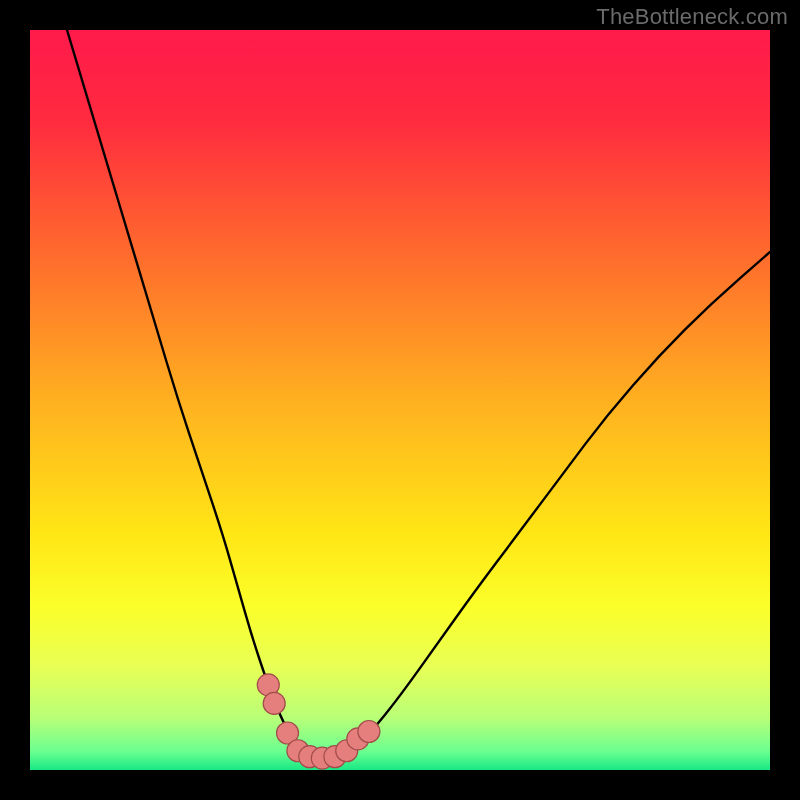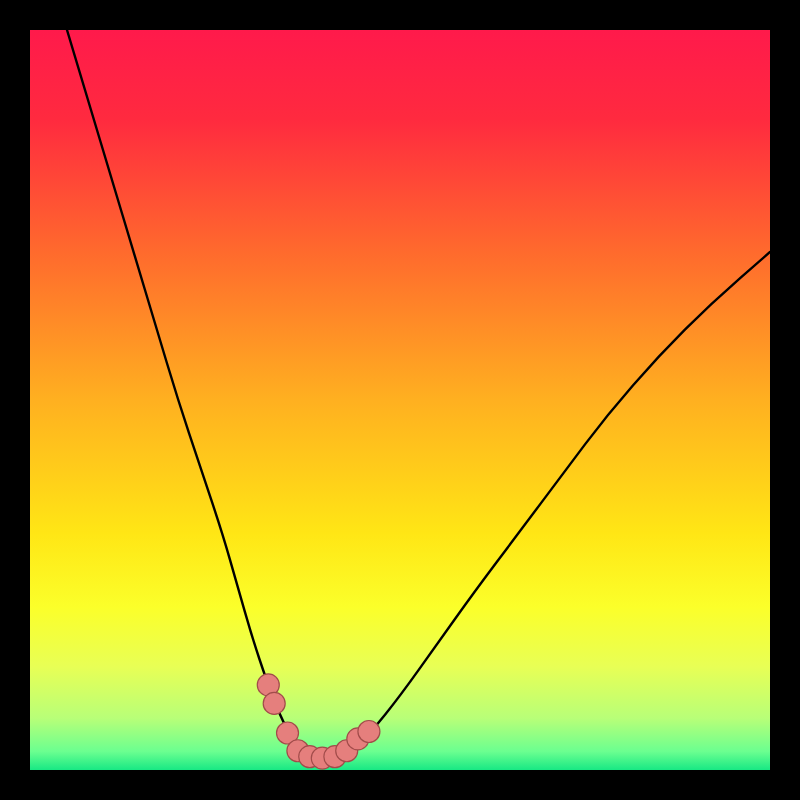--- a/index.html
+++ b/index.html
@@ -74,13 +74,14 @@
           <circle cx="267.88" cy="720.76" r="11" fill="#e57f7d" stroke="#a14c4a" stroke-width="1.2"></circle>
           <circle cx="279.72" cy="726.68" r="11" fill="#e57f7d" stroke="#a14c4a" stroke-width="1.2"></circle>
           <circle cx="292.30" cy="728.16" r="11" fill="#e57f7d" stroke="#a14c4a" stroke-width="1.2"></circle>
           <circle cx="304.88" cy="726.68" r="11" fill="#e57f7d" stroke="#a14c4a" stroke-width="1.2"></circle>
           <circle cx="316.72" cy="720.76" r="11" fill="#e57f7d" stroke="#a14c4a" stroke-width="1.2"></circle>
           <circle cx="327.82" cy="708.92" r="11" fill="#e57f7d" stroke="#a14c4a" stroke-width="1.2"></circle>
           <circle cx="338.92" cy="701.52" r="11" fill="#e57f7d" stroke="#a14c4a" stroke-width="1.2"></circle>
         </g>
     </svg>
   </div>
+  <div class="watermark">TheBottleneck.com</div>
 </div>
 
 </body></html>

